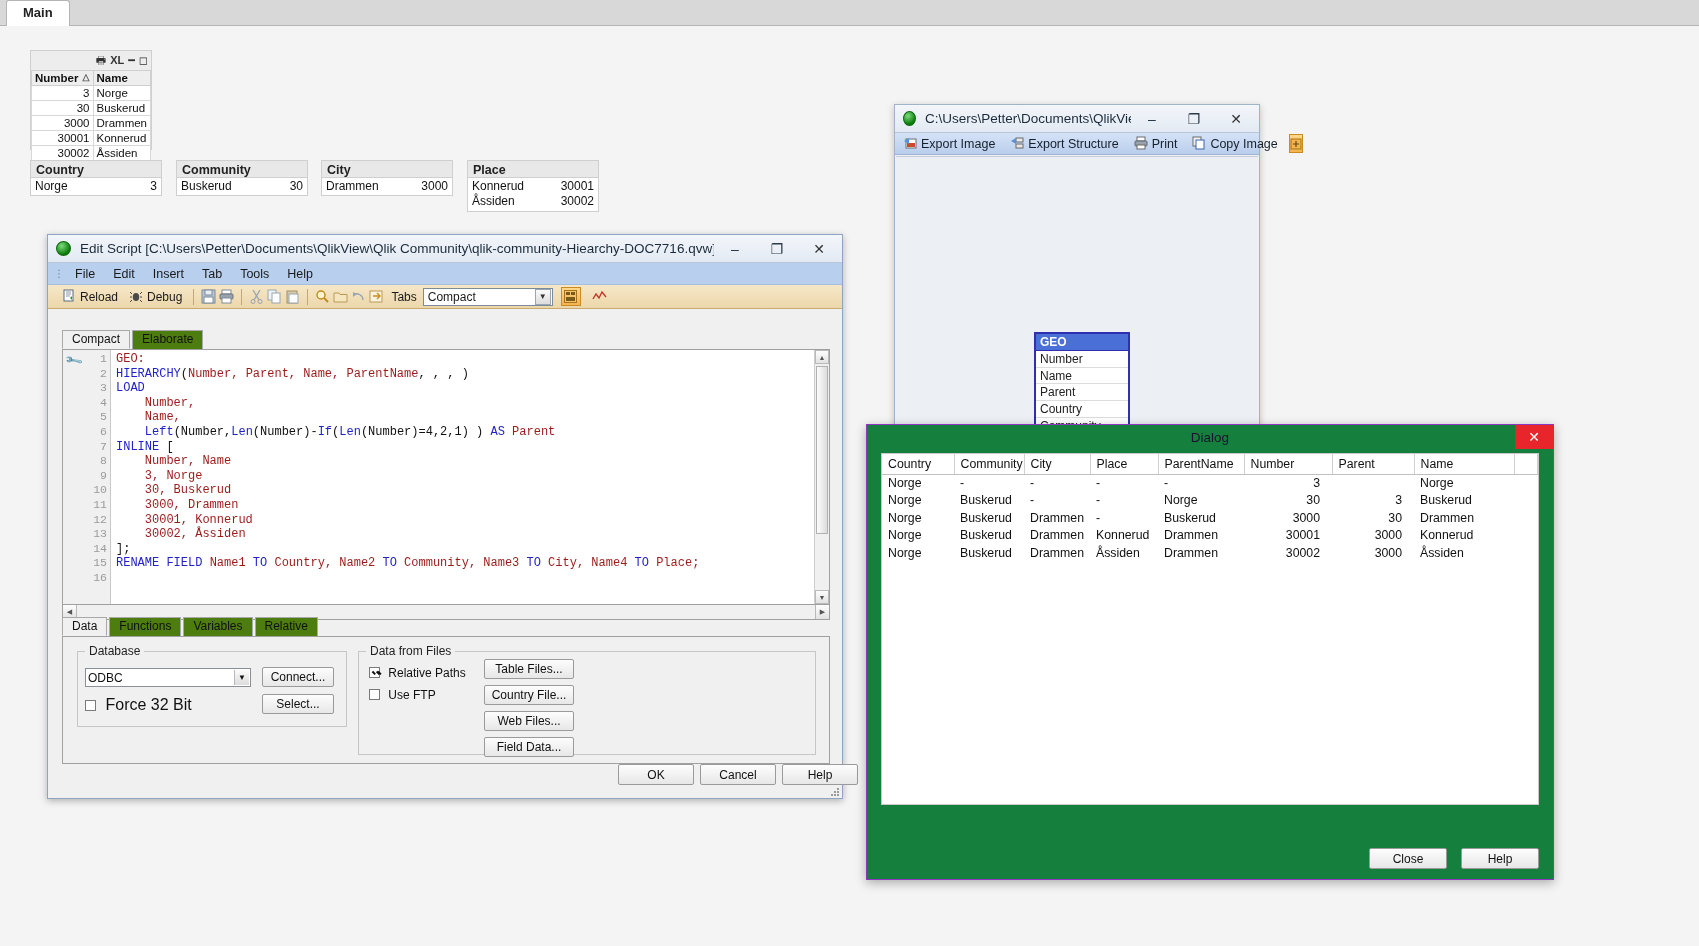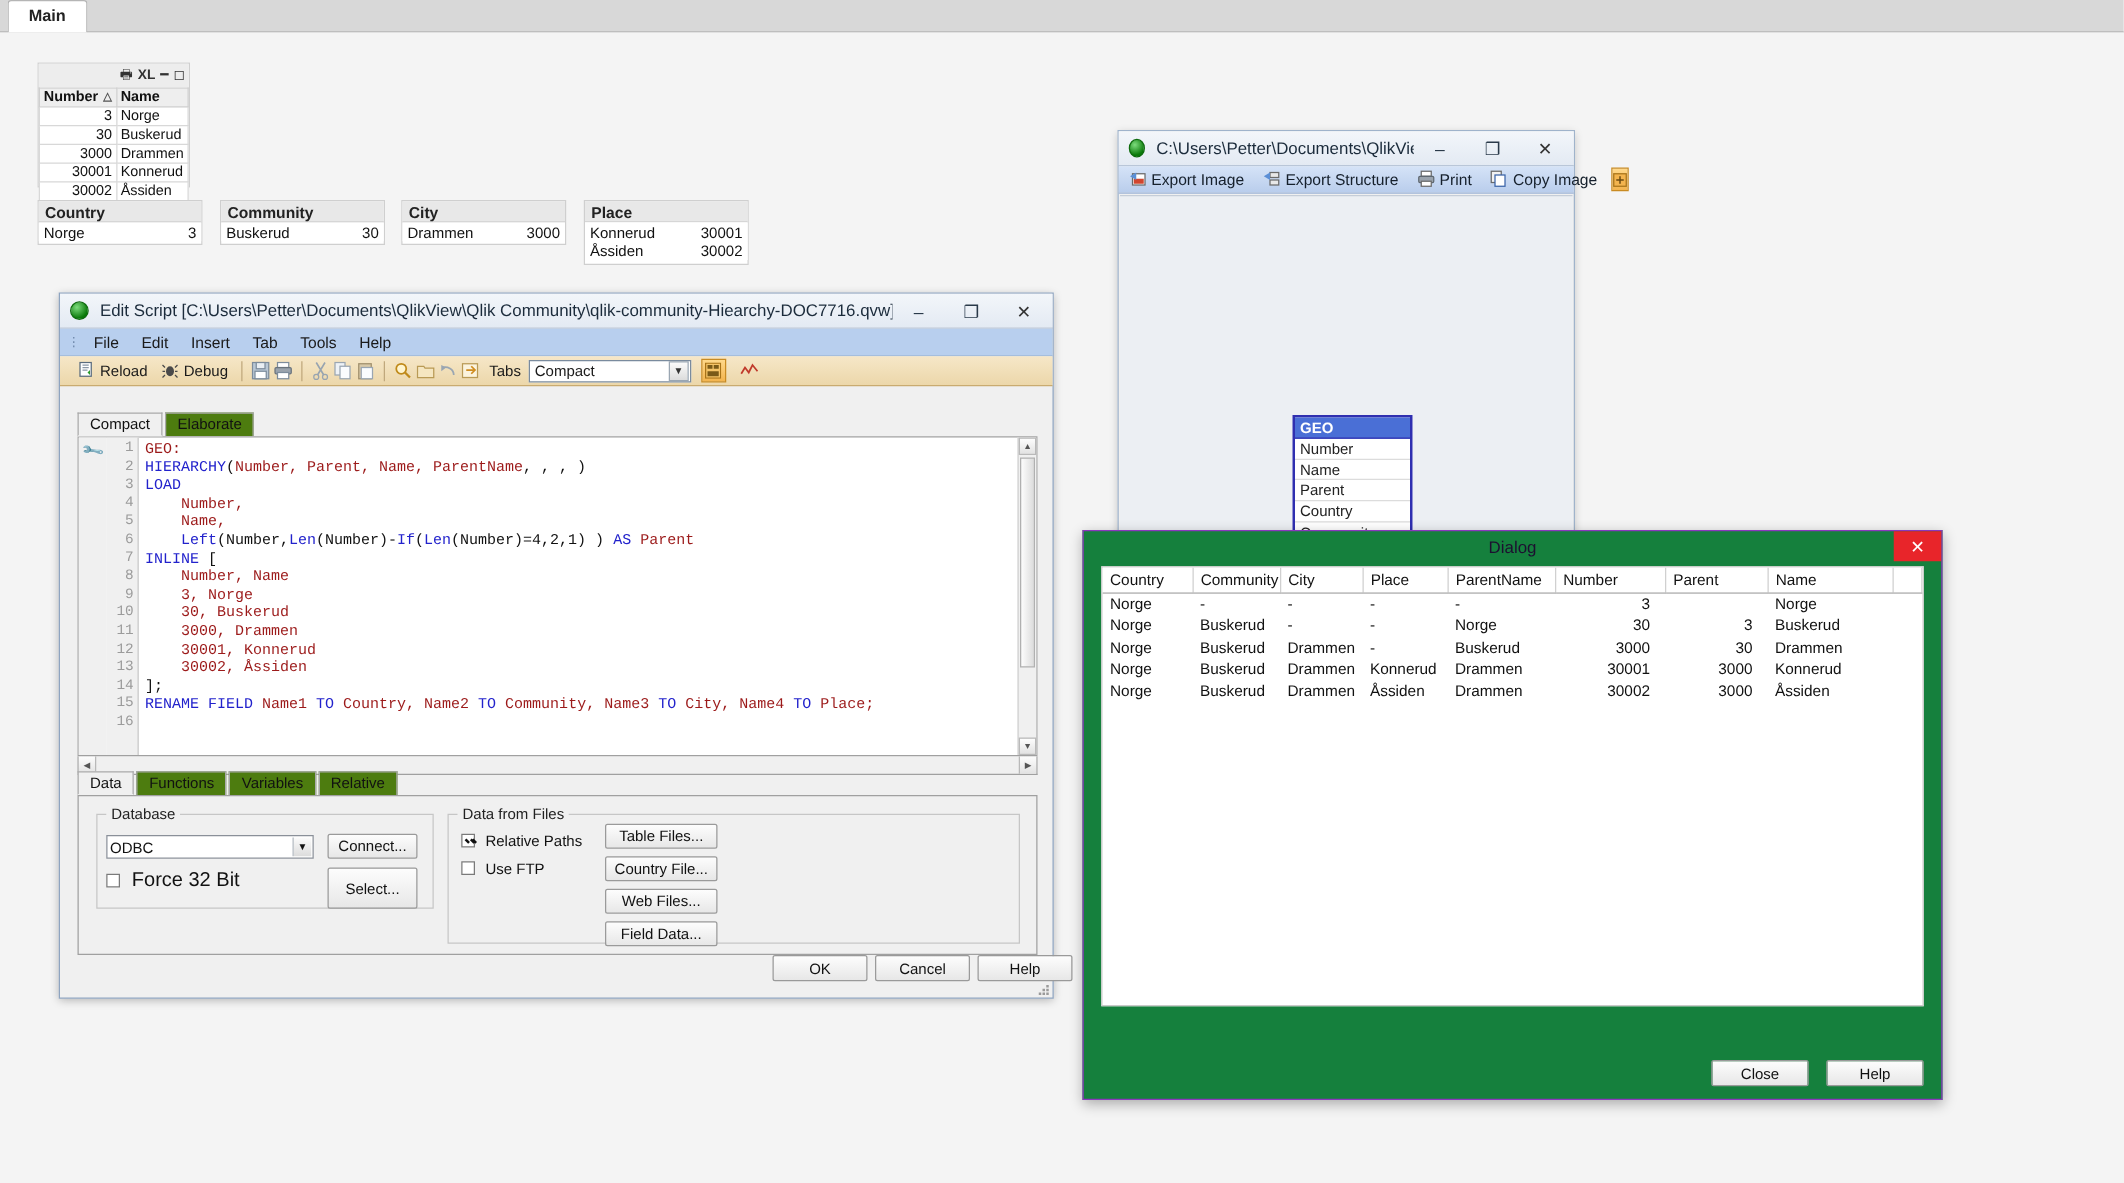--- a/index.html
+++ b/index.html
@@ -537,21 +537,21 @@
         </div>
         <div class="lower-body">
 
           <div class="fieldset" style="left:14px; top:14px; width:270px; height:76px;">
             <span class="legend">Database</span>
             <div class="combo" style="position:absolute; left:7px; top:16px; width:166px;">
               <span>ODBC</span>
               <span class="caret">▼</span>
             </div>
             <div class="btn" style="position:absolute; left:184px; top:15px; width:72px; height:20px;">Connect...</div>
-            <div class="btn" style="position:absolute; left:184px; top:42px; width:72px; height:33px;">Select...</div>
+            <div class="btn" style="position:absolute; left:184px; top:42px; width:72px; height:20px;">Select...</div>
             <label style="position:absolute; left:7px; top:44px; font-size:16px;">
               <span class="cbx"></span>
               <span>Force 32 Bit</span>
             </label>
           </div>
 
           <div class="fieldset" style="left:295px; top:14px; width:458px; height:104px;">
             <span class="legend">Data from Files</span>
             <label style="position:absolute; left:10px; top:14px; font-size:12px;">
               <span class="cbx on"></span>

